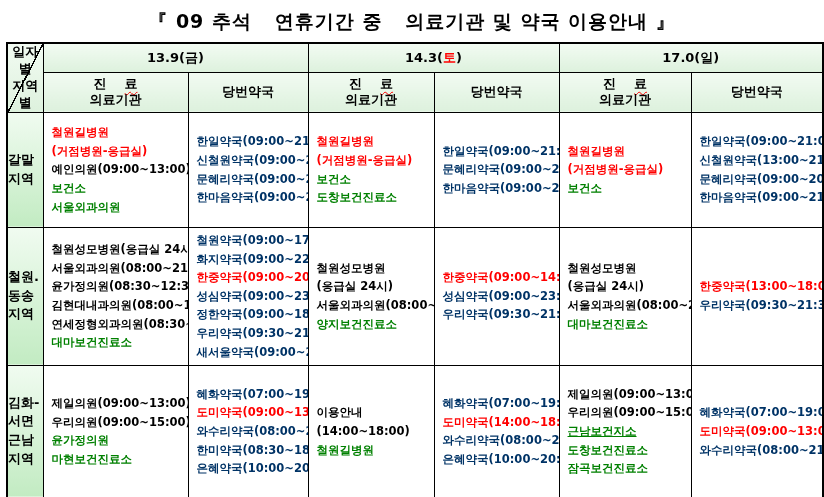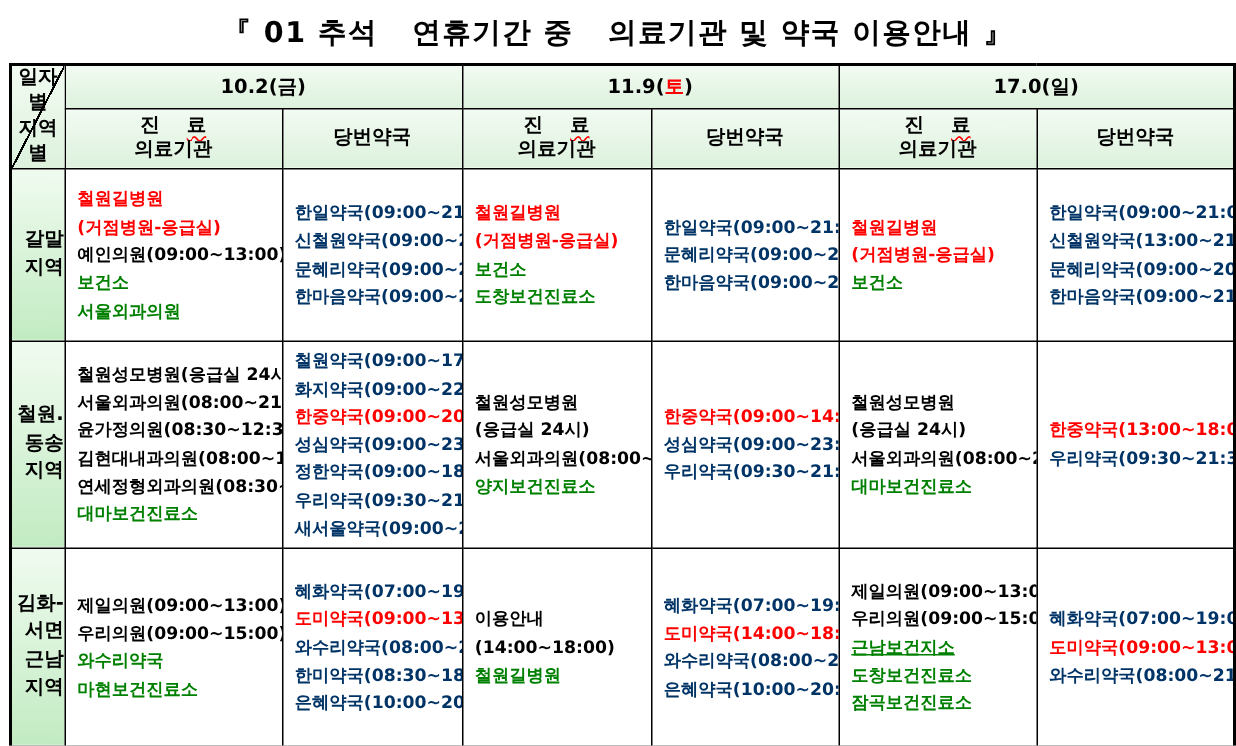--- a/index.html
+++ b/index.html
@@ -41,21 +41,21 @@
   th.corner::before{
     content:"";position:absolute;inset:0;
     background:linear-gradient(to bottom right,
       transparent calc(50% - 0.7px),#000 calc(50% - 0.7px),
       #000 calc(50% + 0.7px),transparent calc(50% + 0.7px));
   }
   th.corner .ctxt{position:relative;display:block;line-height:1.3;}
   
   th.region{
     background:linear-gradient(180deg,#f0fbf0,#c2ebc2);
-    font-size:13px;font-weight:bold;text-align:right;vertical-align:middle;
+    font-size:13px;font-weight:bold;text-align:left;vertical-align:middle;
     line-height:1.45;
   }
   
   td.cell{
     background:#fff;vertical-align:middle;
   }
   td.cell .inner{
     display:flex;flex-direction:column;justify-content:center;
     height:100%;padding:3px 2px 3px 8px;
   }
@@ -68,41 +68,41 @@
     text-decoration-style:wavy;
     text-decoration-color:#ff0000;
     text-decoration-thickness:1px;
     text-underline-offset:3px;
   }
   tr.body-row td,tr.body-row th{height:1px;}
 </style>
 </head>
 <body>
 
-<div class="title">『 01 추석   연휴기간 중   의료기관 및 약국 이용안내 』</div>
+<div class="title">『 09 추석   연휴기간 중   의료기관 및 약국 이용안내 』</div>
 
 <table class="sched">
   <colgroup>
     <col style="width:36px">
       <col style="width:145px">
       <col style="width:120px">
     <col style="width:126px">
       <col style="width:125px">
       <col style="width:132px">
       <col style="width:132px">
   </colgroup>
 
   <tbody>
       <tr class="date-row">
     <th class="corner" rowspan="2">
       <span class="ctxt">일자별</span>
       <span class="ctxt">지역별</span>
     </th>
-    <th colspan="2"><span>10.2(</span><span style="color: rgb(0, 0, 0);">금</span><span>)</span></th>
-    <th colspan="2"><span>11.9(</span><span style="color: rgb(255, 0, 0);">토</span><span>)</span></th>
+    <th colspan="2"><span>13.9(</span><span style="color: rgb(0, 0, 0);">금</span><span>)</span></th>
+    <th colspan="2"><span>14.3(</span><span style="color: rgb(255, 0, 0);">토</span><span>)</span></th>
     <th colspan="2"><span>17.0(</span><span style="color: rgb(0, 0, 0);">일</span><span>)</span></th>
   </tr>
 
   <tr class="sub-row">
     <th>
       <div class="mh1"><span>진</span><span class="r squig">료</span></div>
       <div>의료기관</div>
     </th>
     <th>당번약국</th>
     <th>
@@ -233,21 +233,21 @@
     <th class="region">
           <div>김화-</div>
           <div>서면</div>
           <div>근남</div>
           <div>지역</div>
         </th>
     <td class="cell">
           <div class="inner">
             <div class="entry" style="color: rgb(0, 0, 0);">제일의원(09:00~13:00)</div>
             <div class="entry" style="color: rgb(0, 0, 0);">우리의원(09:00~15:00)</div>
-            <div class="entry" style="color: rgb(0, 128, 0);">와수리약국</div>
+            <div class="entry" style="color: rgb(0, 128, 0);">윤가정의원</div>
             <div class="entry" style="color: rgb(0, 128, 0);">마현보건진료소</div>
           </div>
         </td>
     <td class="cell">
           <div class="inner">
             <div class="entry" style="color: rgb(0, 51, 102);">혜화약국(07:00~19:00)</div>
             <div class="entry" style="color: rgb(255, 0, 0);">도미약국(09:00~13:00)</div>
             <div class="entry" style="color: rgb(0, 51, 102);">와수리약국(08:00~21:30)</div>
             <div class="entry" style="color: rgb(0, 51, 102);">한미약국(08:30~18:00)</div>
             <div class="entry" style="color: rgb(0, 51, 102);">은혜약국(10:00~20:00)</div>

